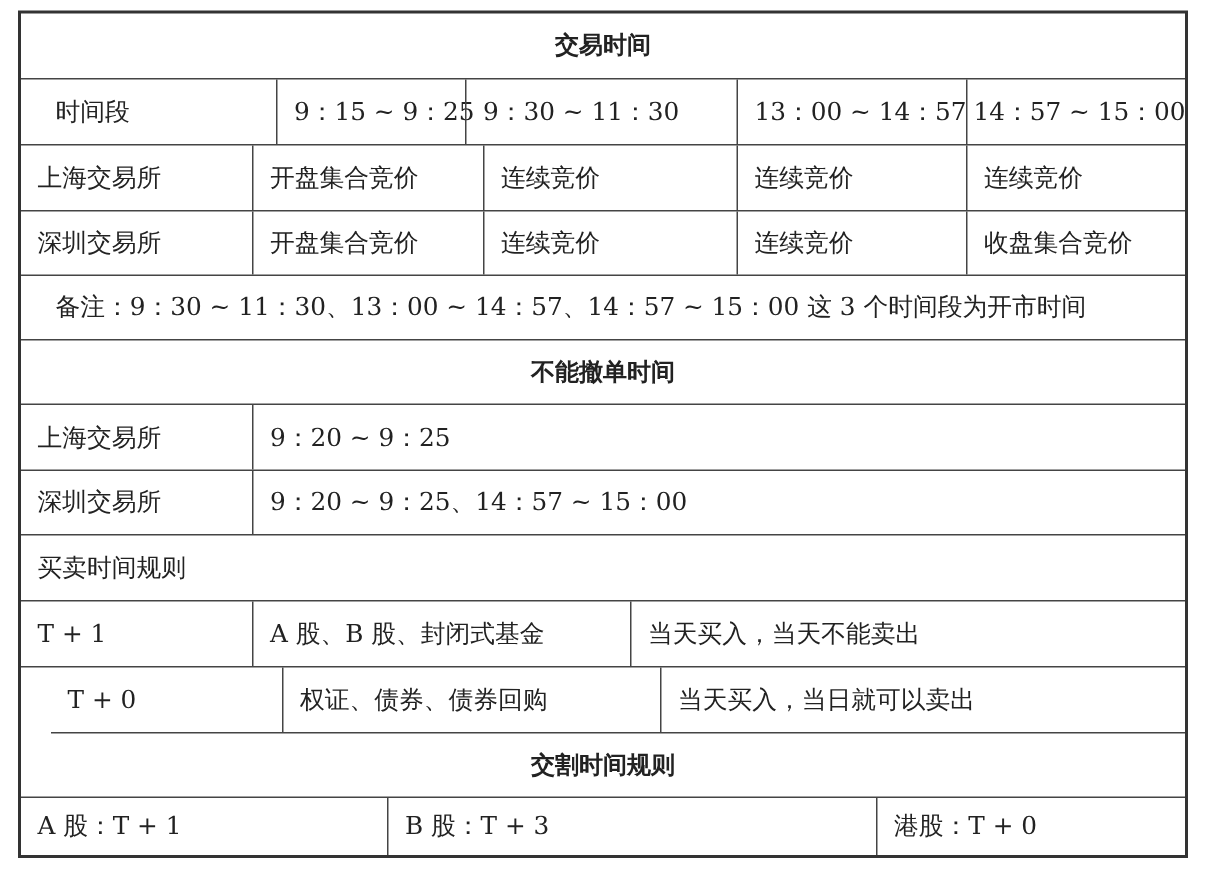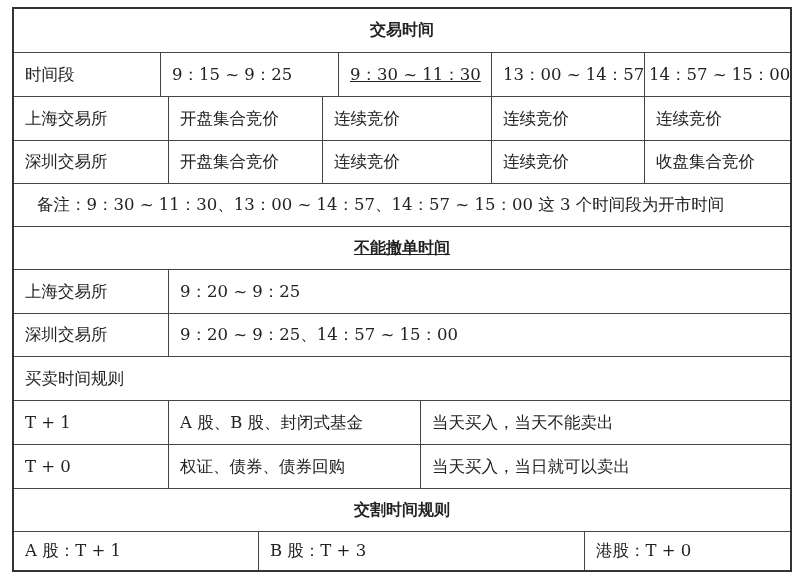--- a/index.html
+++ b/index.html
@@ -18,23 +18,23 @@
 </head>
 <body>
 
 <div class="tbl">
 
   <div class="row" style="top:0;height:44px;padding-left:12px;">
     <div class="cell head" style="left:0;right:0;">交易时间</div>
   </div>
 
   <div class="row" style="top:44px;height:44px;">
-    <div class="cell" style="left:0;width:154px;">时间段</div>
-    <div class="cell bl" style="left:146px;width:154px;">9：15 ~ 9：25</div>
-    <div class="cell bl" style="left:324px;width:169px;text-decoration:underline;">9：30 ~ 11：30</div>
+    <div class="cell" style="left:12px;width:154px;">时间段</div>
+    <div class="cell bl" style="left:170px;width:154px;">9：15 ~ 9：25</div>
+    <div class="cell bl" style="left:296px;width:169px;">9：30 ~ 11：30</div>
     <div class="cell bl" style="left:477px;width:153px;">13：00 ~ 14：57</div>
     <div class="cell bl" style="left:630px;right:0;padding-left:4px;">14：57 ~ 15：00</div>
   </div>
 
   <div class="row" style="top:88px;height:44px;">
     <div class="cell" style="left:0;width:154px;">上海交易所</div>
     <div class="cell bl" style="left:154px;width:154px;">开盘集合竞价</div>
     <div class="cell bl" style="left:308px;width:169px;">连续竞价</div>
     <div class="cell bl" style="left:477px;width:153px;">连续竞价</div>
     <div class="cell bl" style="left:630px;right:0;">连续竞价</div>
@@ -46,21 +46,21 @@
     <div class="cell bl" style="left:308px;width:169px;">连续竞价</div>
     <div class="cell bl" style="left:477px;width:153px;">连续竞价</div>
     <div class="cell bl" style="left:630px;right:0;">收盘集合竞价</div>
   </div>
 
   <div class="row" style="top:175px;height:43px;">
     <div class="cell" style="left:0;right:0;padding-left:23px;">备注：9：30 ~ 11：30、13：00 ~ 14：57、14：57 ~ 15：00 这 3 个时间段为开市时间</div>
   </div>
 
   <div class="row" style="top:218px;height:43px;">
-    <div class="cell head" style="left:0;right:0;text-decoration:underline;">不能撤单时间</div>
+    <div class="cell head" style="left:0;right:0;">不能撤单时间</div>
   </div>
 
   <div class="row" style="top:261px;height:44px;">
     <div class="cell" style="left:0;width:154px;">上海交易所</div>
     <div class="cell bl" style="left:154px;right:0;">9：20 ~ 9：25</div>
   </div>
 
   <div class="row" style="top:305px;height:43px;">
     <div class="cell" style="left:0;width:154px;">深圳交易所</div>
     <div class="cell bl" style="left:154px;right:0;">9：20 ~ 9：25、14：57 ~ 15：00</div>
@@ -69,21 +69,21 @@
   <div class="row" style="top:348px;height:44px;">
     <div class="cell" style="left:0;right:0;">买卖时间规则</div>
   </div>
 
   <div class="row" style="top:392px;height:44px;">
     <div class="cell" style="left:0;width:154px;">T + 1</div>
     <div class="cell bl" style="left:154px;width:252px;">A 股、B 股、封闭式基金</div>
     <div class="cell bl" style="left:406px;right:0;">当天买入，当天不能卖出</div>
   </div>
 
-  <div class="row" style="top:436px;height:44px;">
+  <div class="row" style="top:436px;height:44px;margin-left:20px;">
     <div class="cell" style="left:0;width:154px;">T + 0</div>
     <div class="cell bl" style="left:406px;right:0;">当天买入，当日就可以卖出</div>
     <div class="cell bl" style="left:154px;width:252px;">权证、债券、债券回购</div>
   </div>
 
   <div class="row" style="top:480px;height:43px;padding-left:39px;">
     <div class="cell head" style="left:0;right:0;">交割时间规则</div>
   </div>
 
   <div class="row last" style="top:523px;height:38px;">

